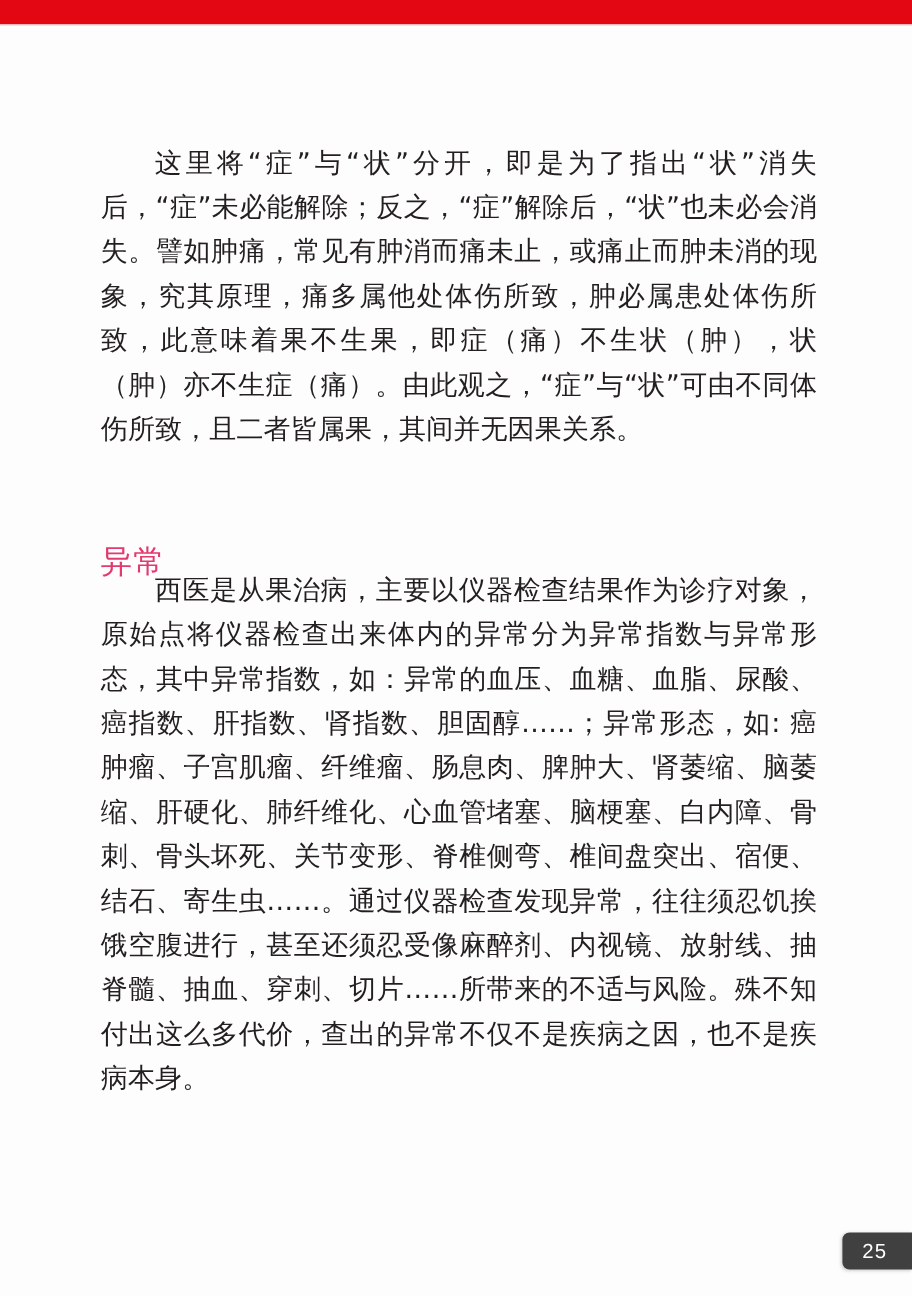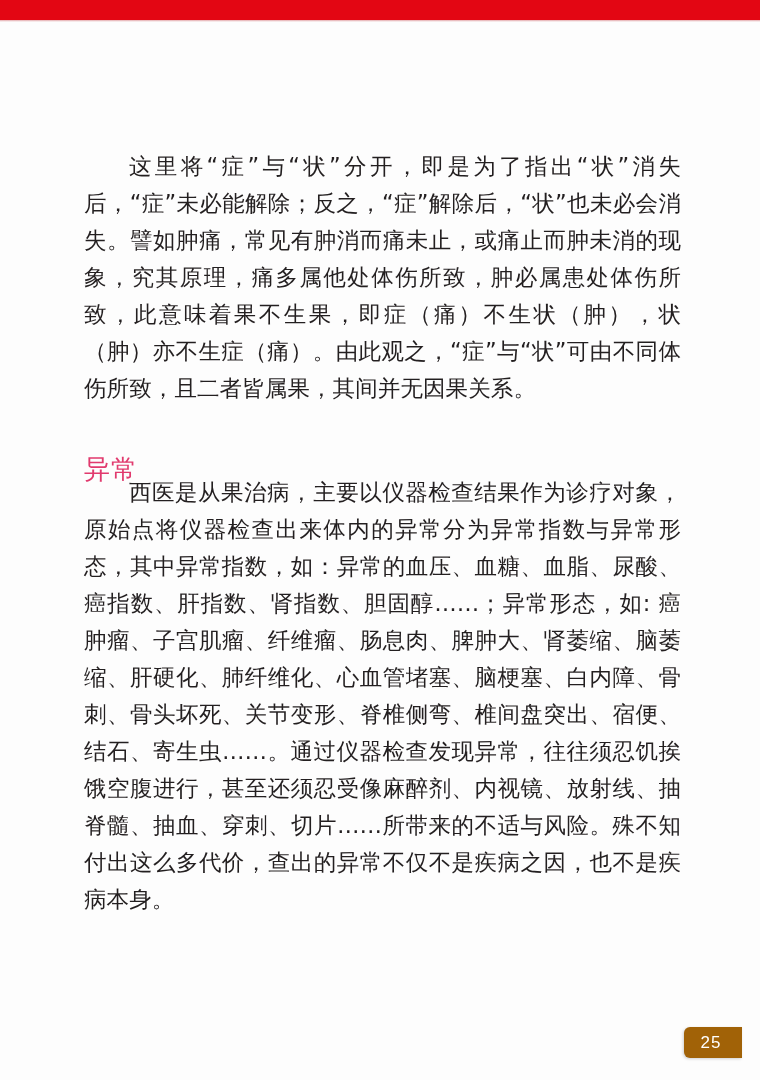--- a/index.html
+++ b/index.html
@@ -58,21 +58,21 @@
     text-indent: 2em;
     letter-spacing: 0.1px;
     font-family: "DejaVu Sans", "Liberation Sans", sans-serif;
     font-weight: 400;
   }
 
   
   .para-1 {
     position: absolute;
     left: 0;
-    top: 148px;
+    top: 118px;
     width: 597px;
   }
 
   
   .section-heading {
     position: absolute;
     left: 0;
     top: 430px;
     font-size: 26px;
     line-height: 34px;
@@ -86,25 +86,25 @@
   .para-2 {
     position: absolute;
     left: 0;
     top: 474px;
     width: 597px;
   }
 
   
   .page-badge {
     position: absolute;
-    right: 18px;
+    right: 0;
     top: 1027px;
     min-width: 58px;
     height: 31px;
-    background: #a16207;
+    background: #404040;
     border-top-left-radius: 6px;
     border-bottom-left-radius: 6px;
     display: flex;
     align-items: center;
     justify-content: center;
     box-shadow: -1px 1px 3px rgba(0,0,0,0.18);
   }
   .page-badge-number {
     color: #ffffff;
     font-size: 17px;

